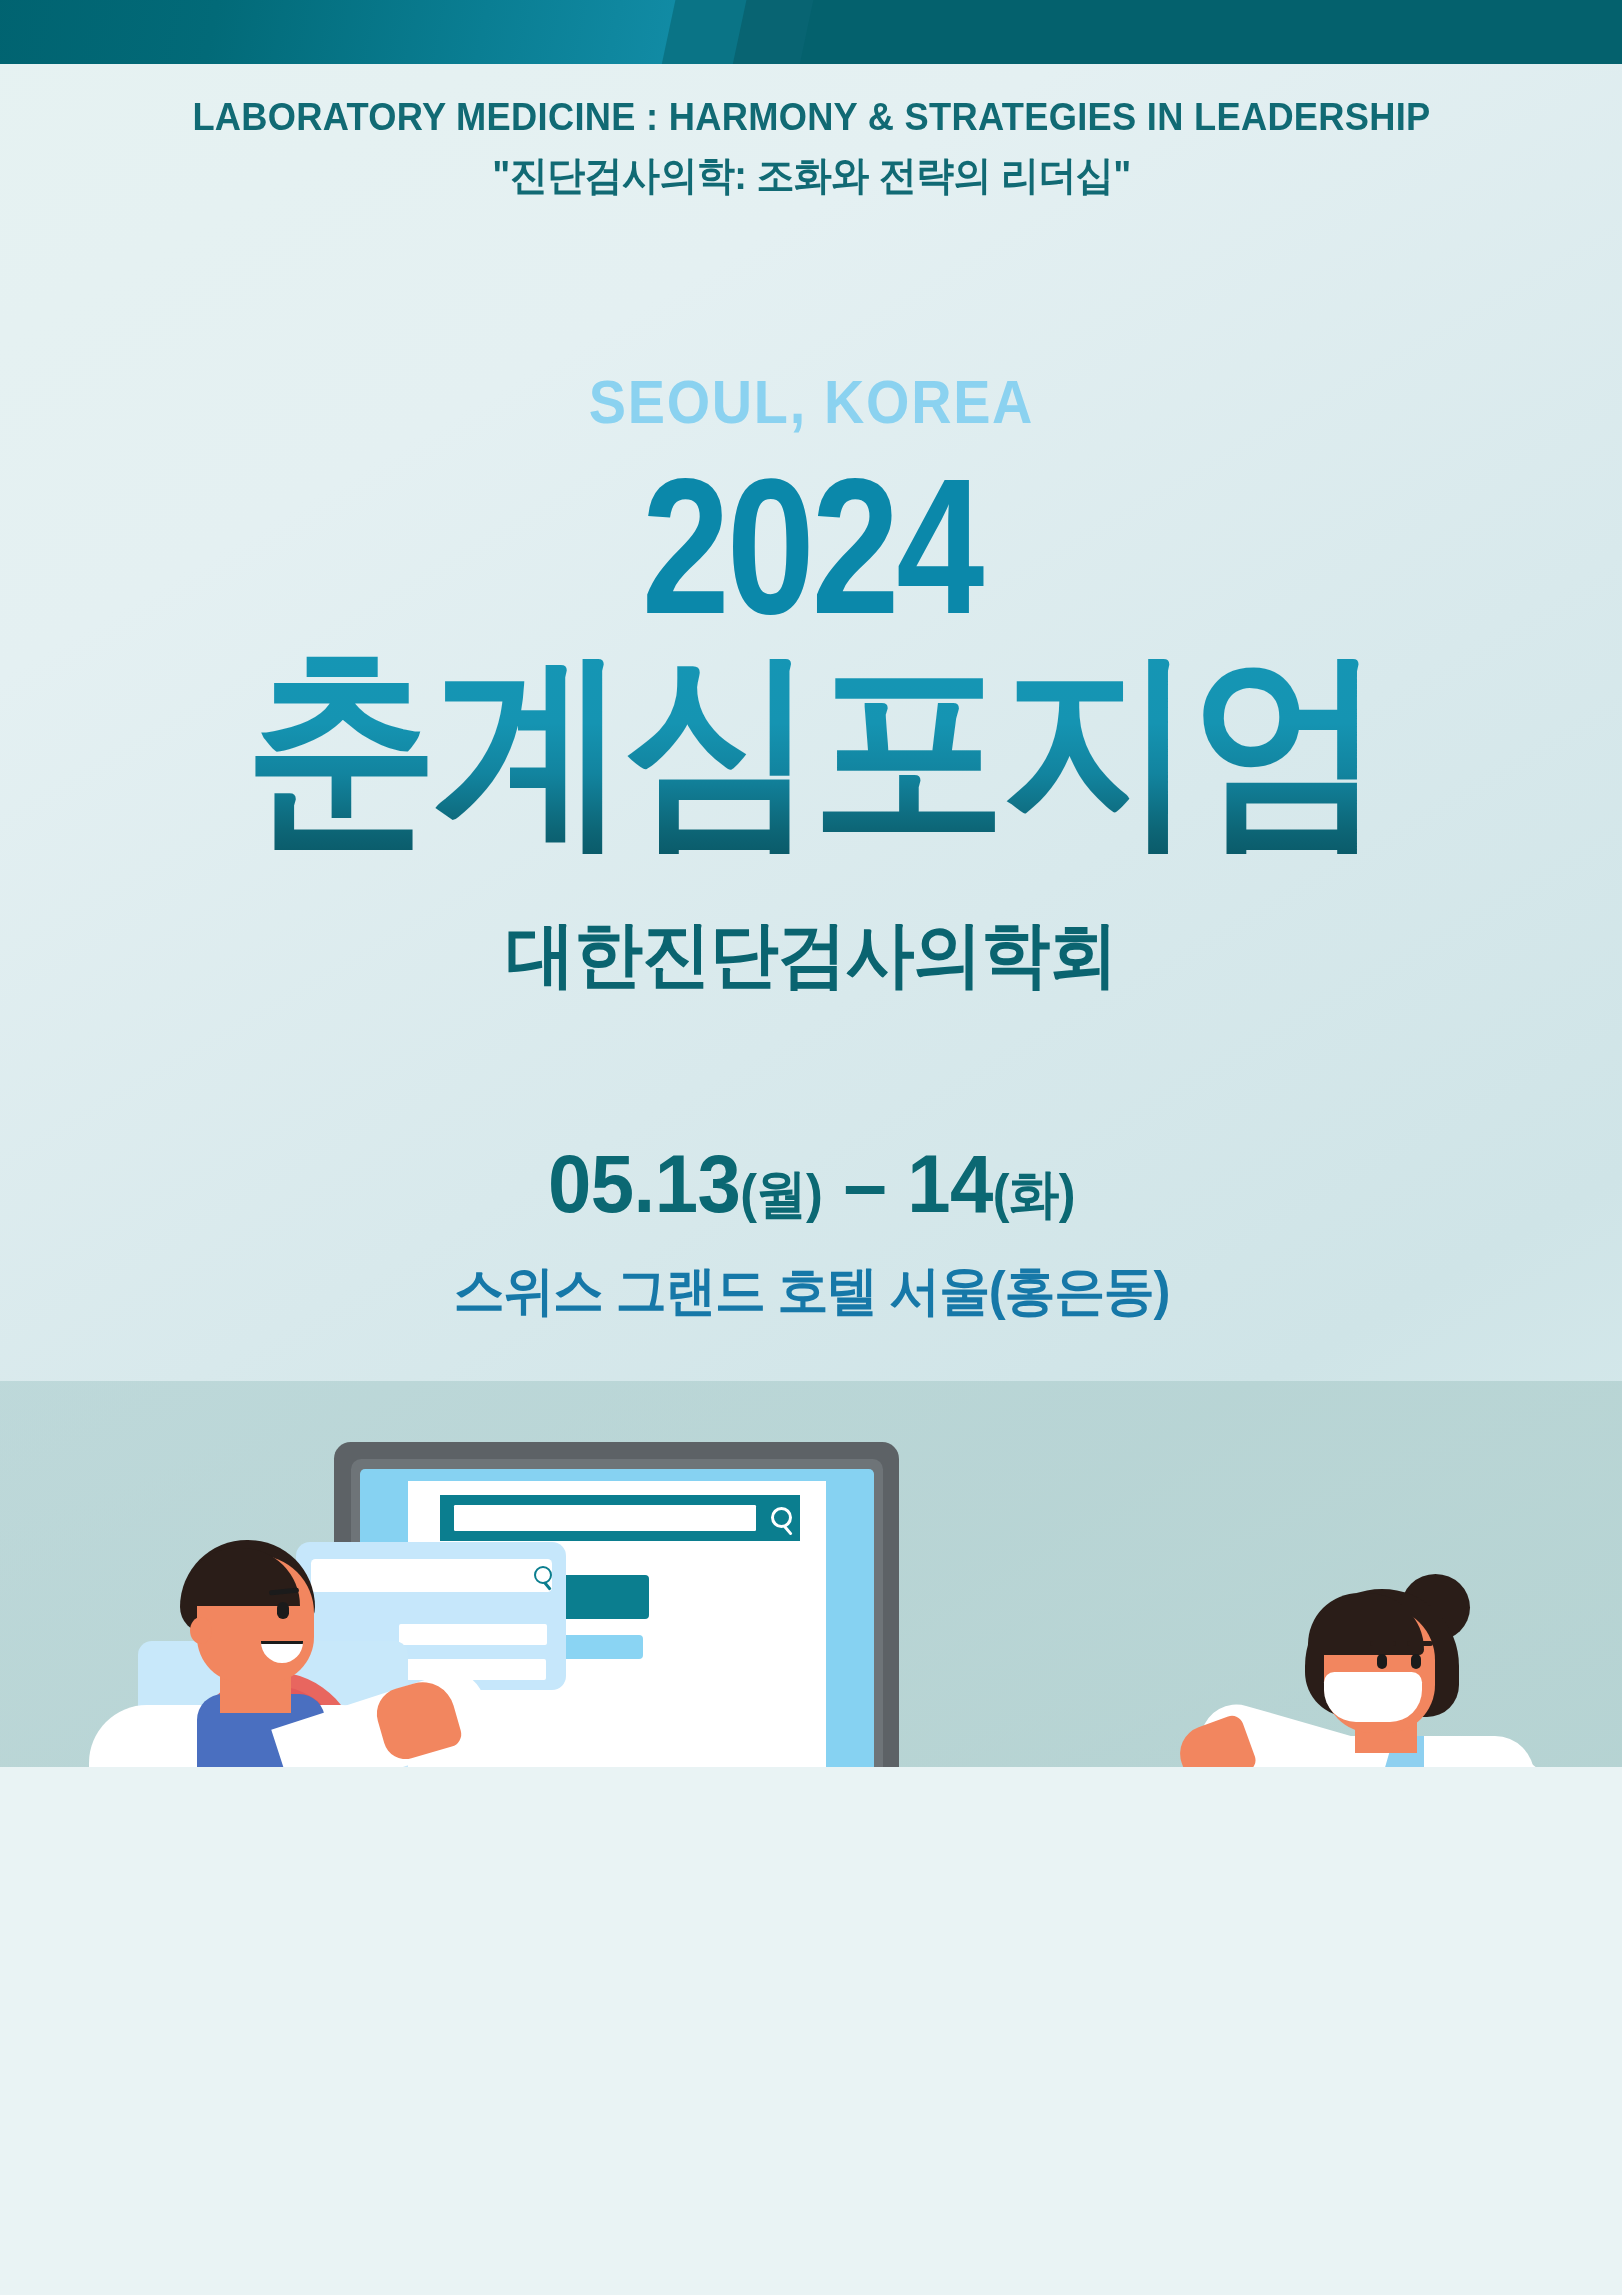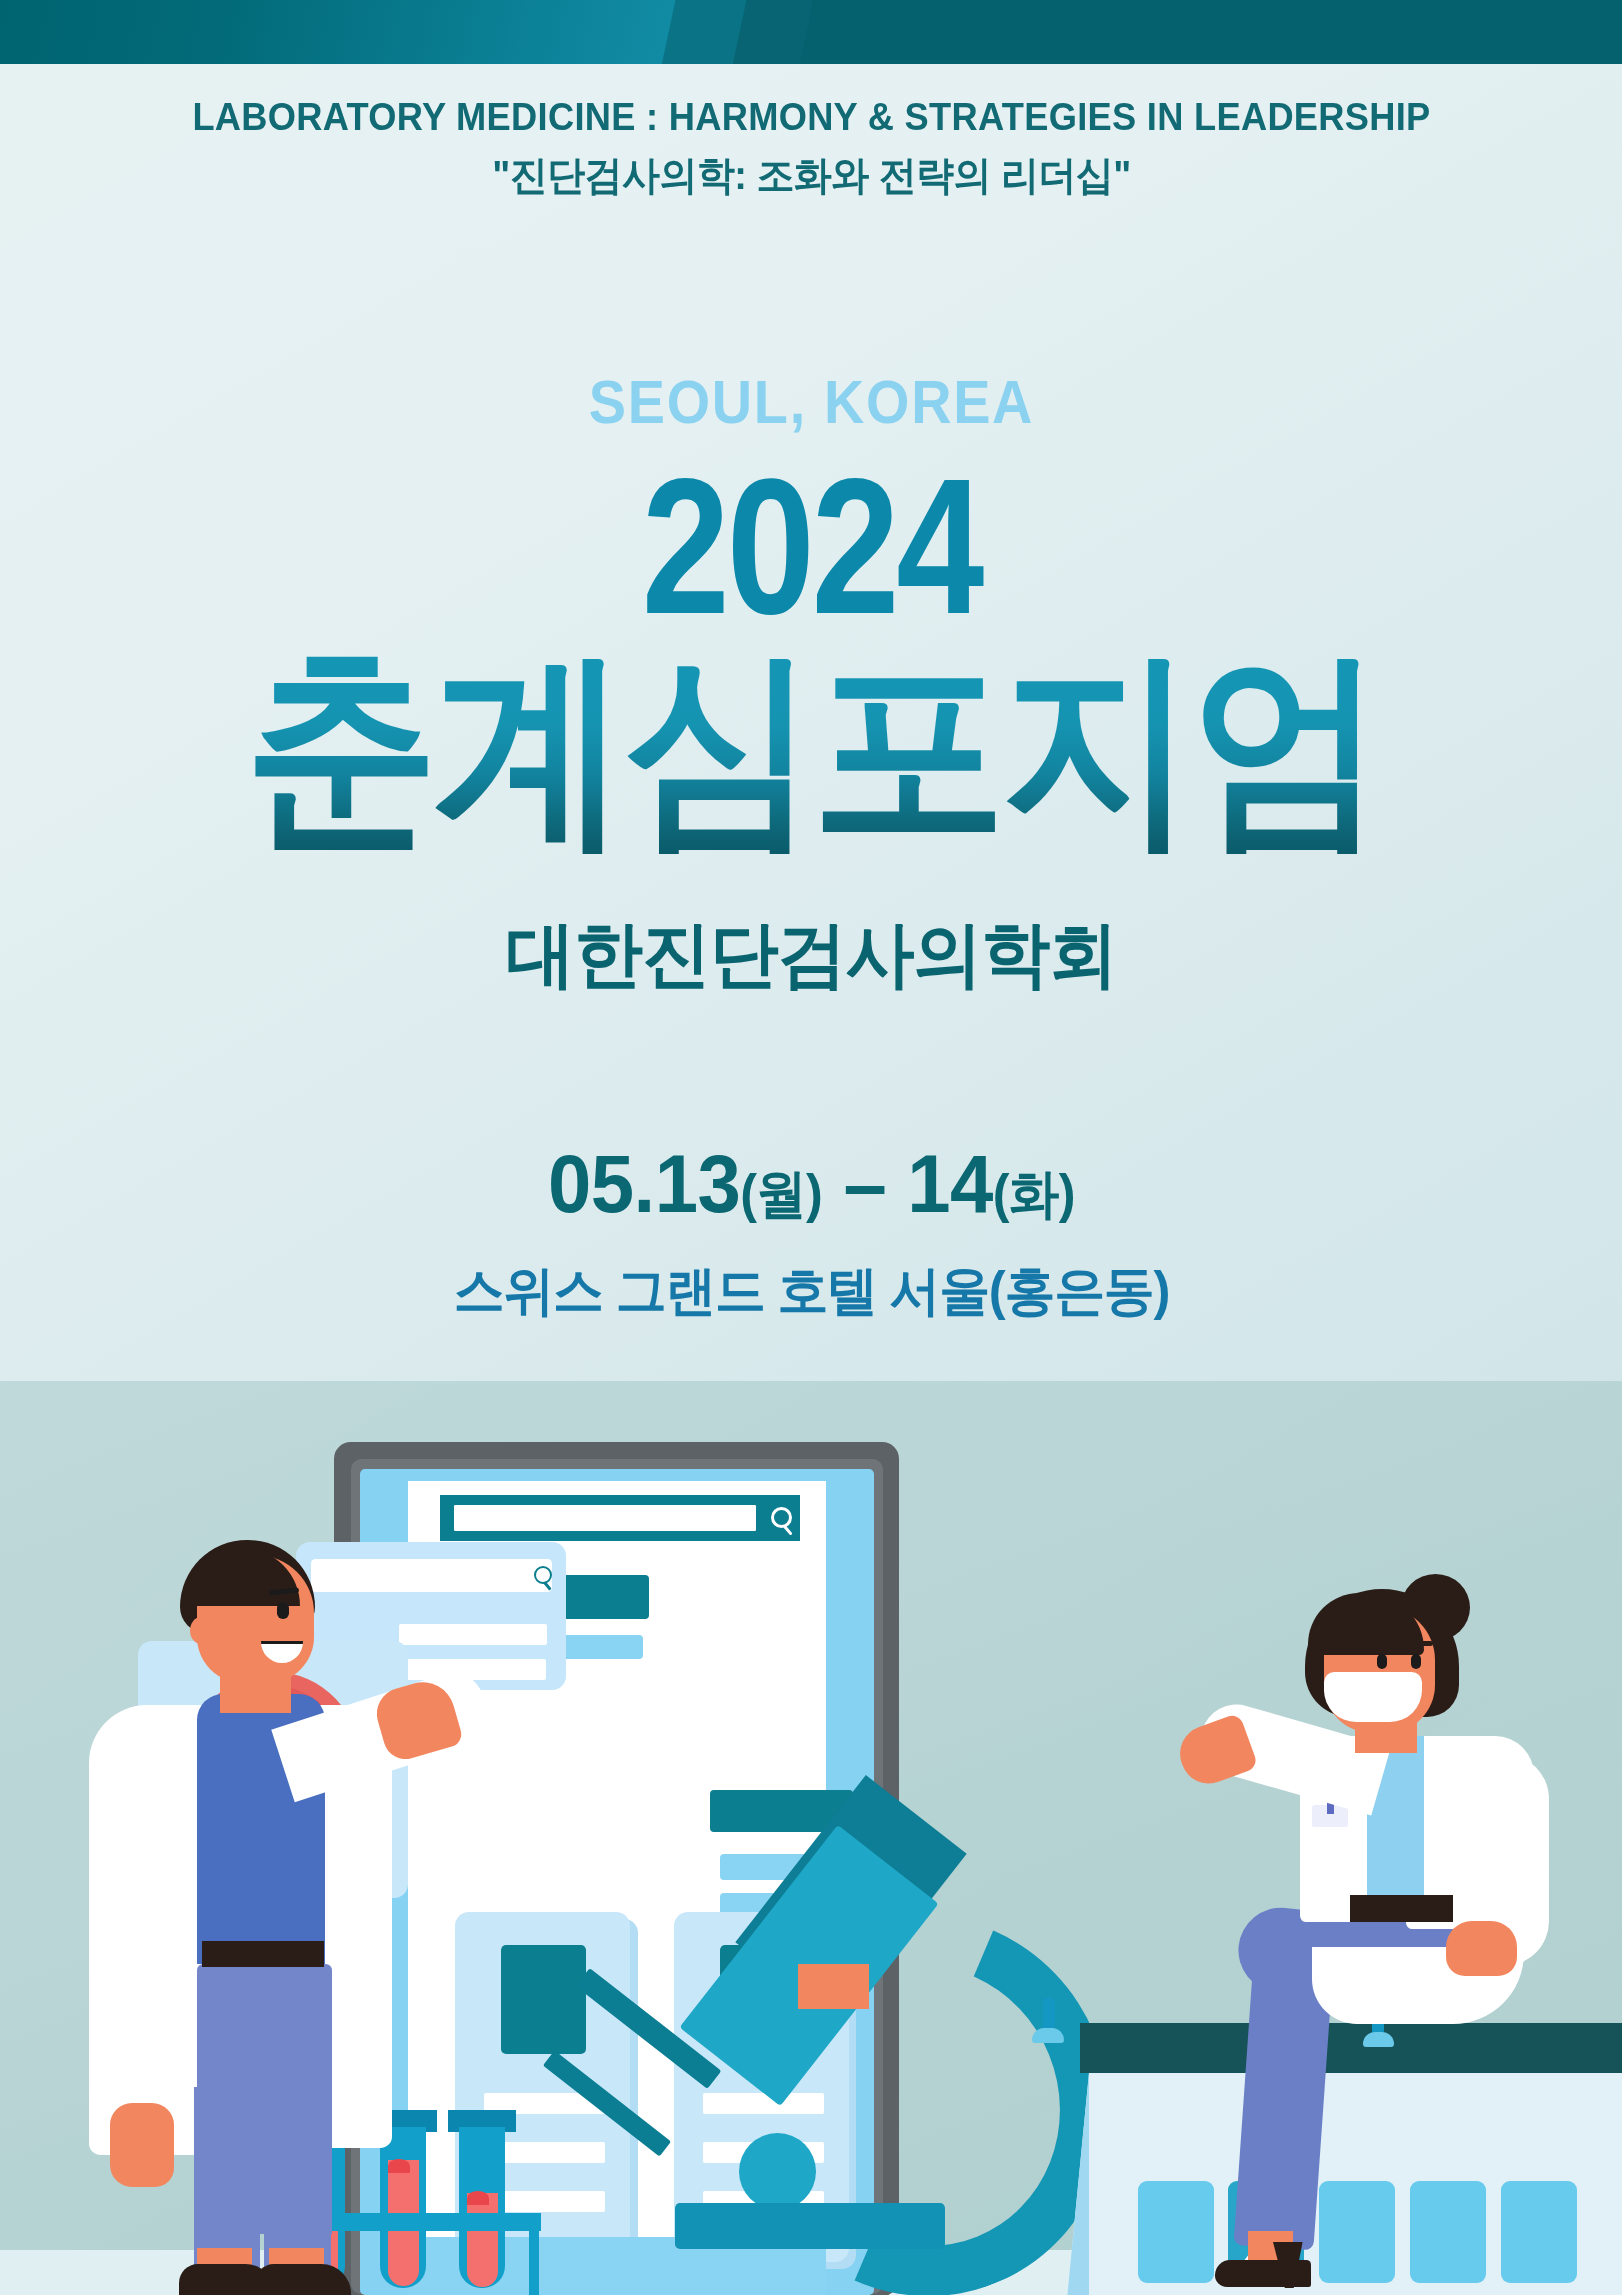--- a/index.html
+++ b/index.html
@@ -2,21 +2,21 @@
 <html style="font-size:10.3px"><head>
 <meta charset="utf-8">
 <style>
   html,body{margin:0;padding:0;}
   body{
     width:1623px;height:2295px;overflow:hidden;
     font-family:"Liberation Sans", sans-serif;
     background:#e9f3f4;
   }
   #poster{
-    position:relative;width:1623px;height:2295px;overflow:hidden;
+    position:relative;width:1623px;height:1767px;overflow:hidden;
     background:linear-gradient(150deg,#e6f2f2 0%,#e4f0f2 25%,#d8e9ec 55%,#cfe4e7 78%,#d9ecee 100%);
   }
 
   
   .banner{position:absolute;left:0;top:0;width:1623px;height:64px;overflow:hidden;}
   .banner .base{position:absolute;inset:0;background:#056470;}
   .banner .d1{position:absolute;left:-77px;top:-13px;width:822px;height:96px;
     background:linear-gradient(90deg,#00616e 0%,#026a78 35%,#0a7e93 68%,#1490ab 100%);
     transform:skewX(-12deg);}
   .banner .d2{position:absolute;left:668px;top:-13px;width:84px;height:96px;

